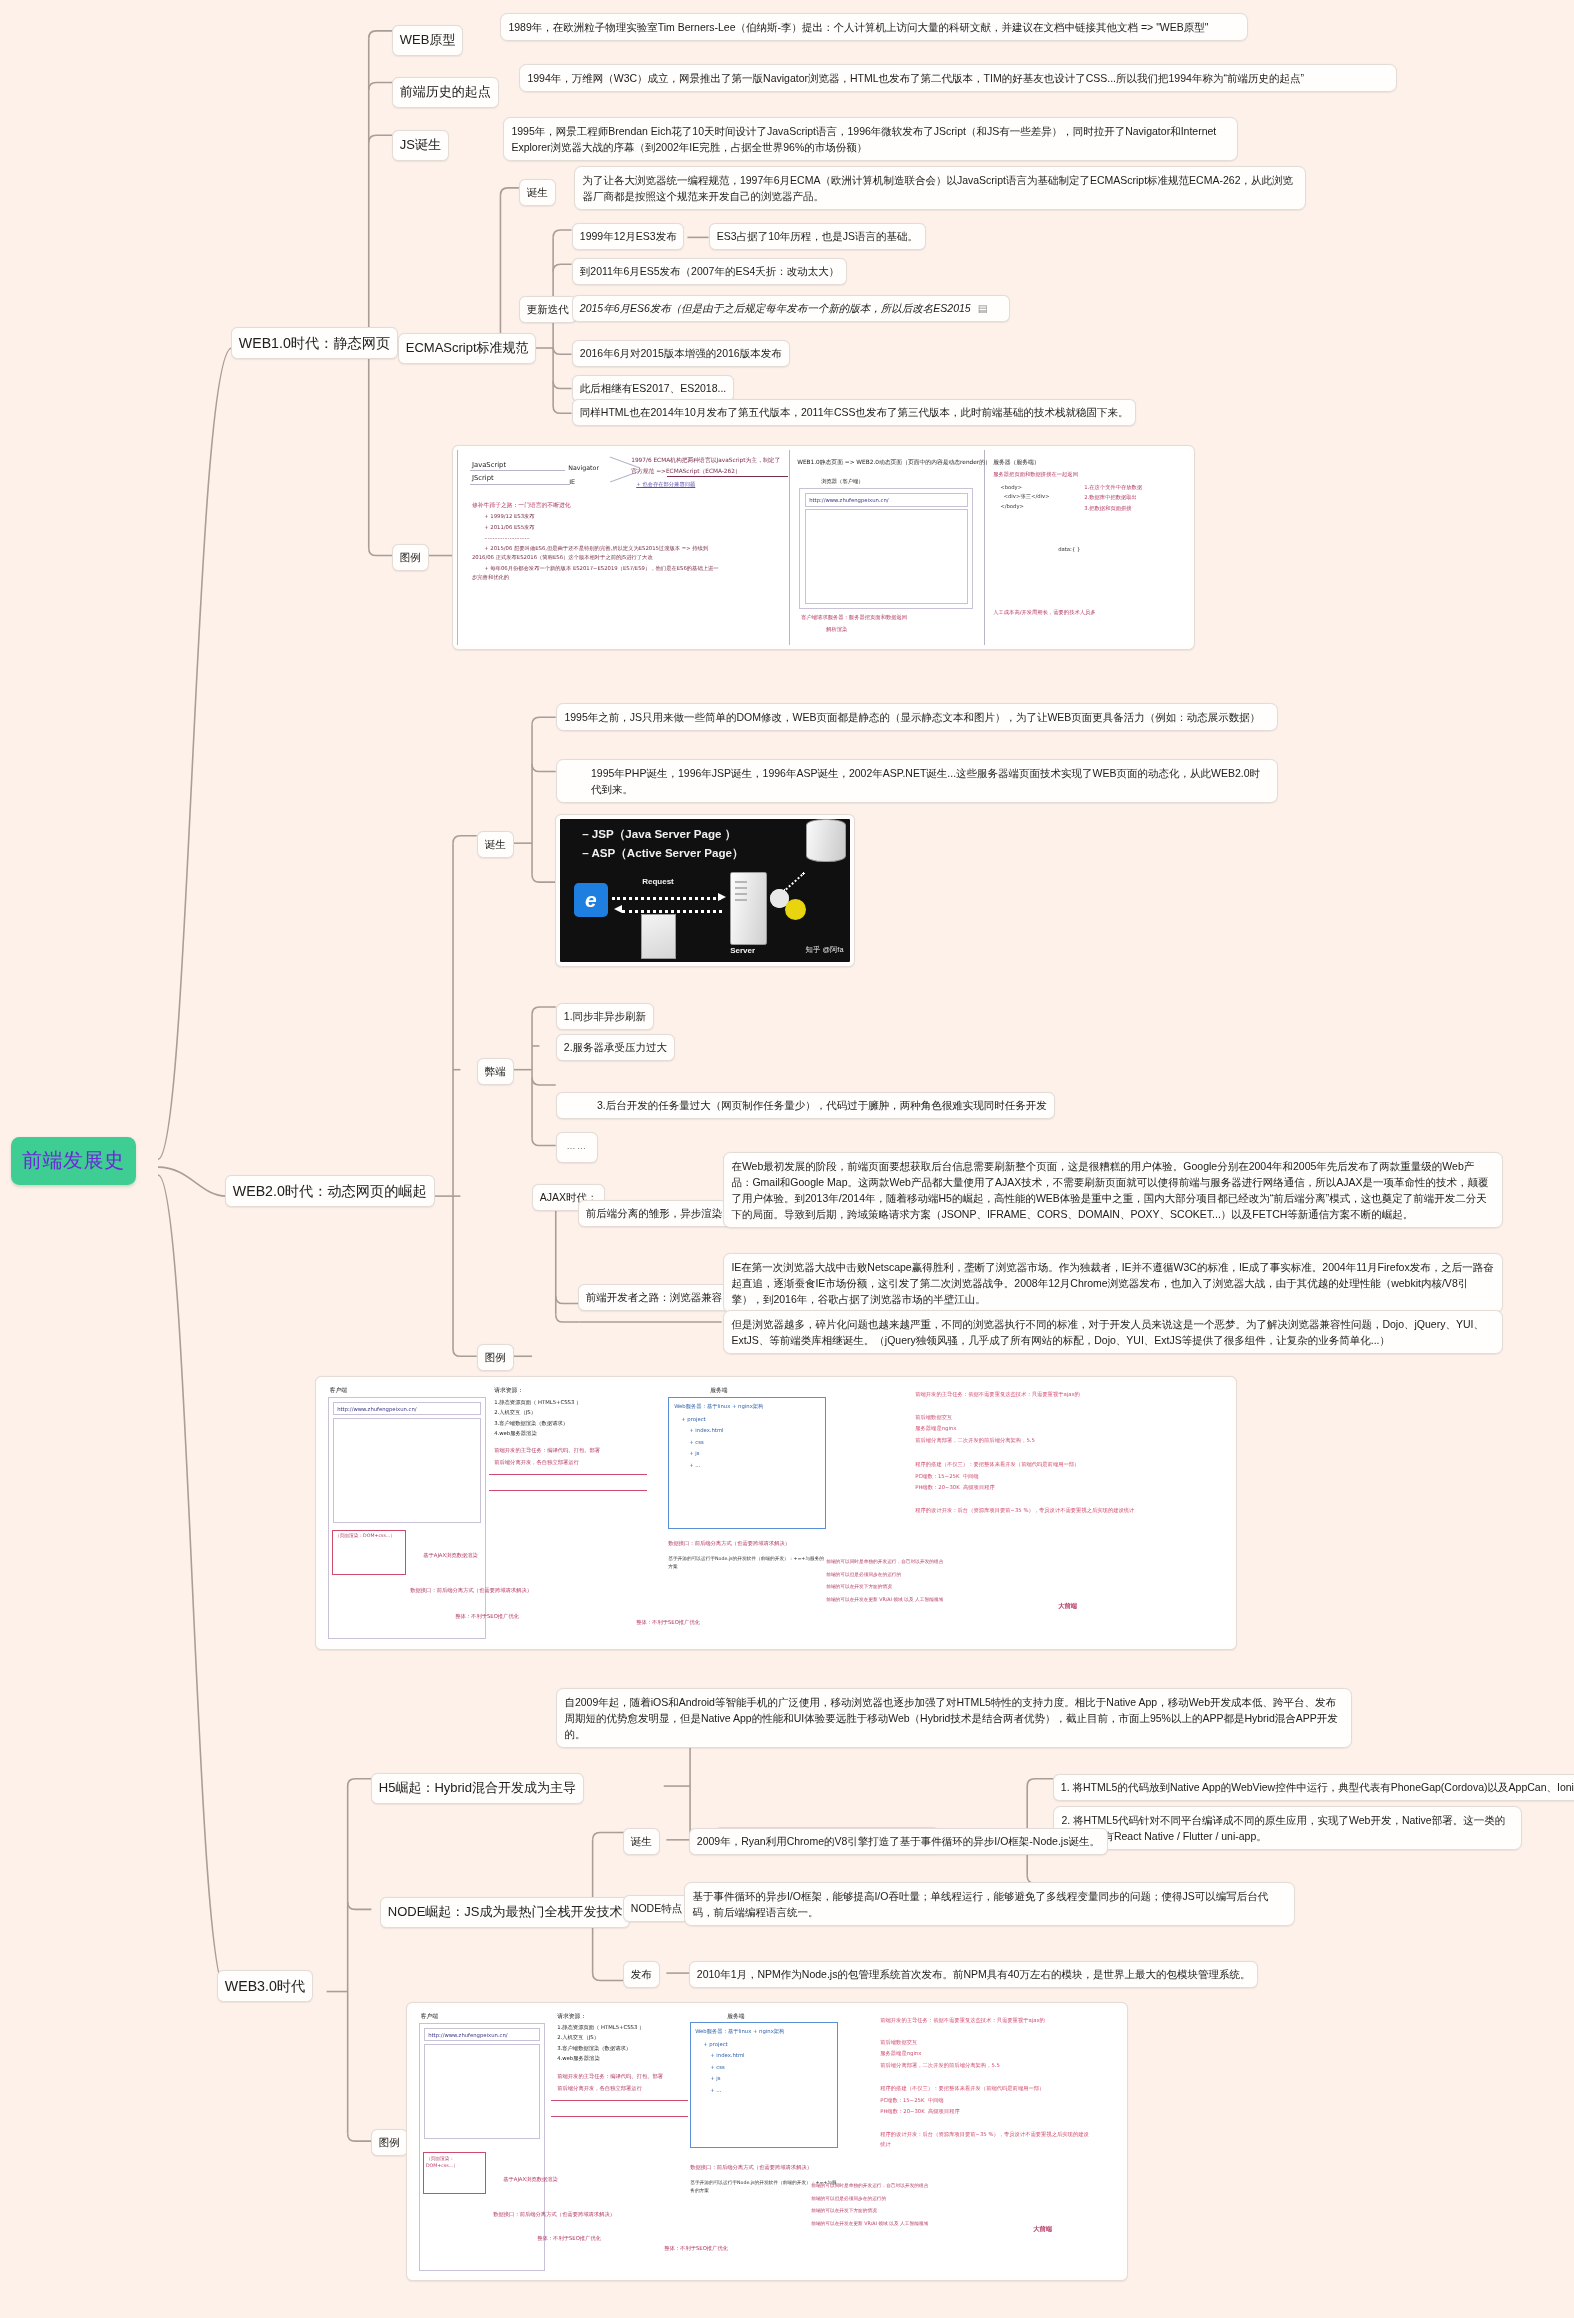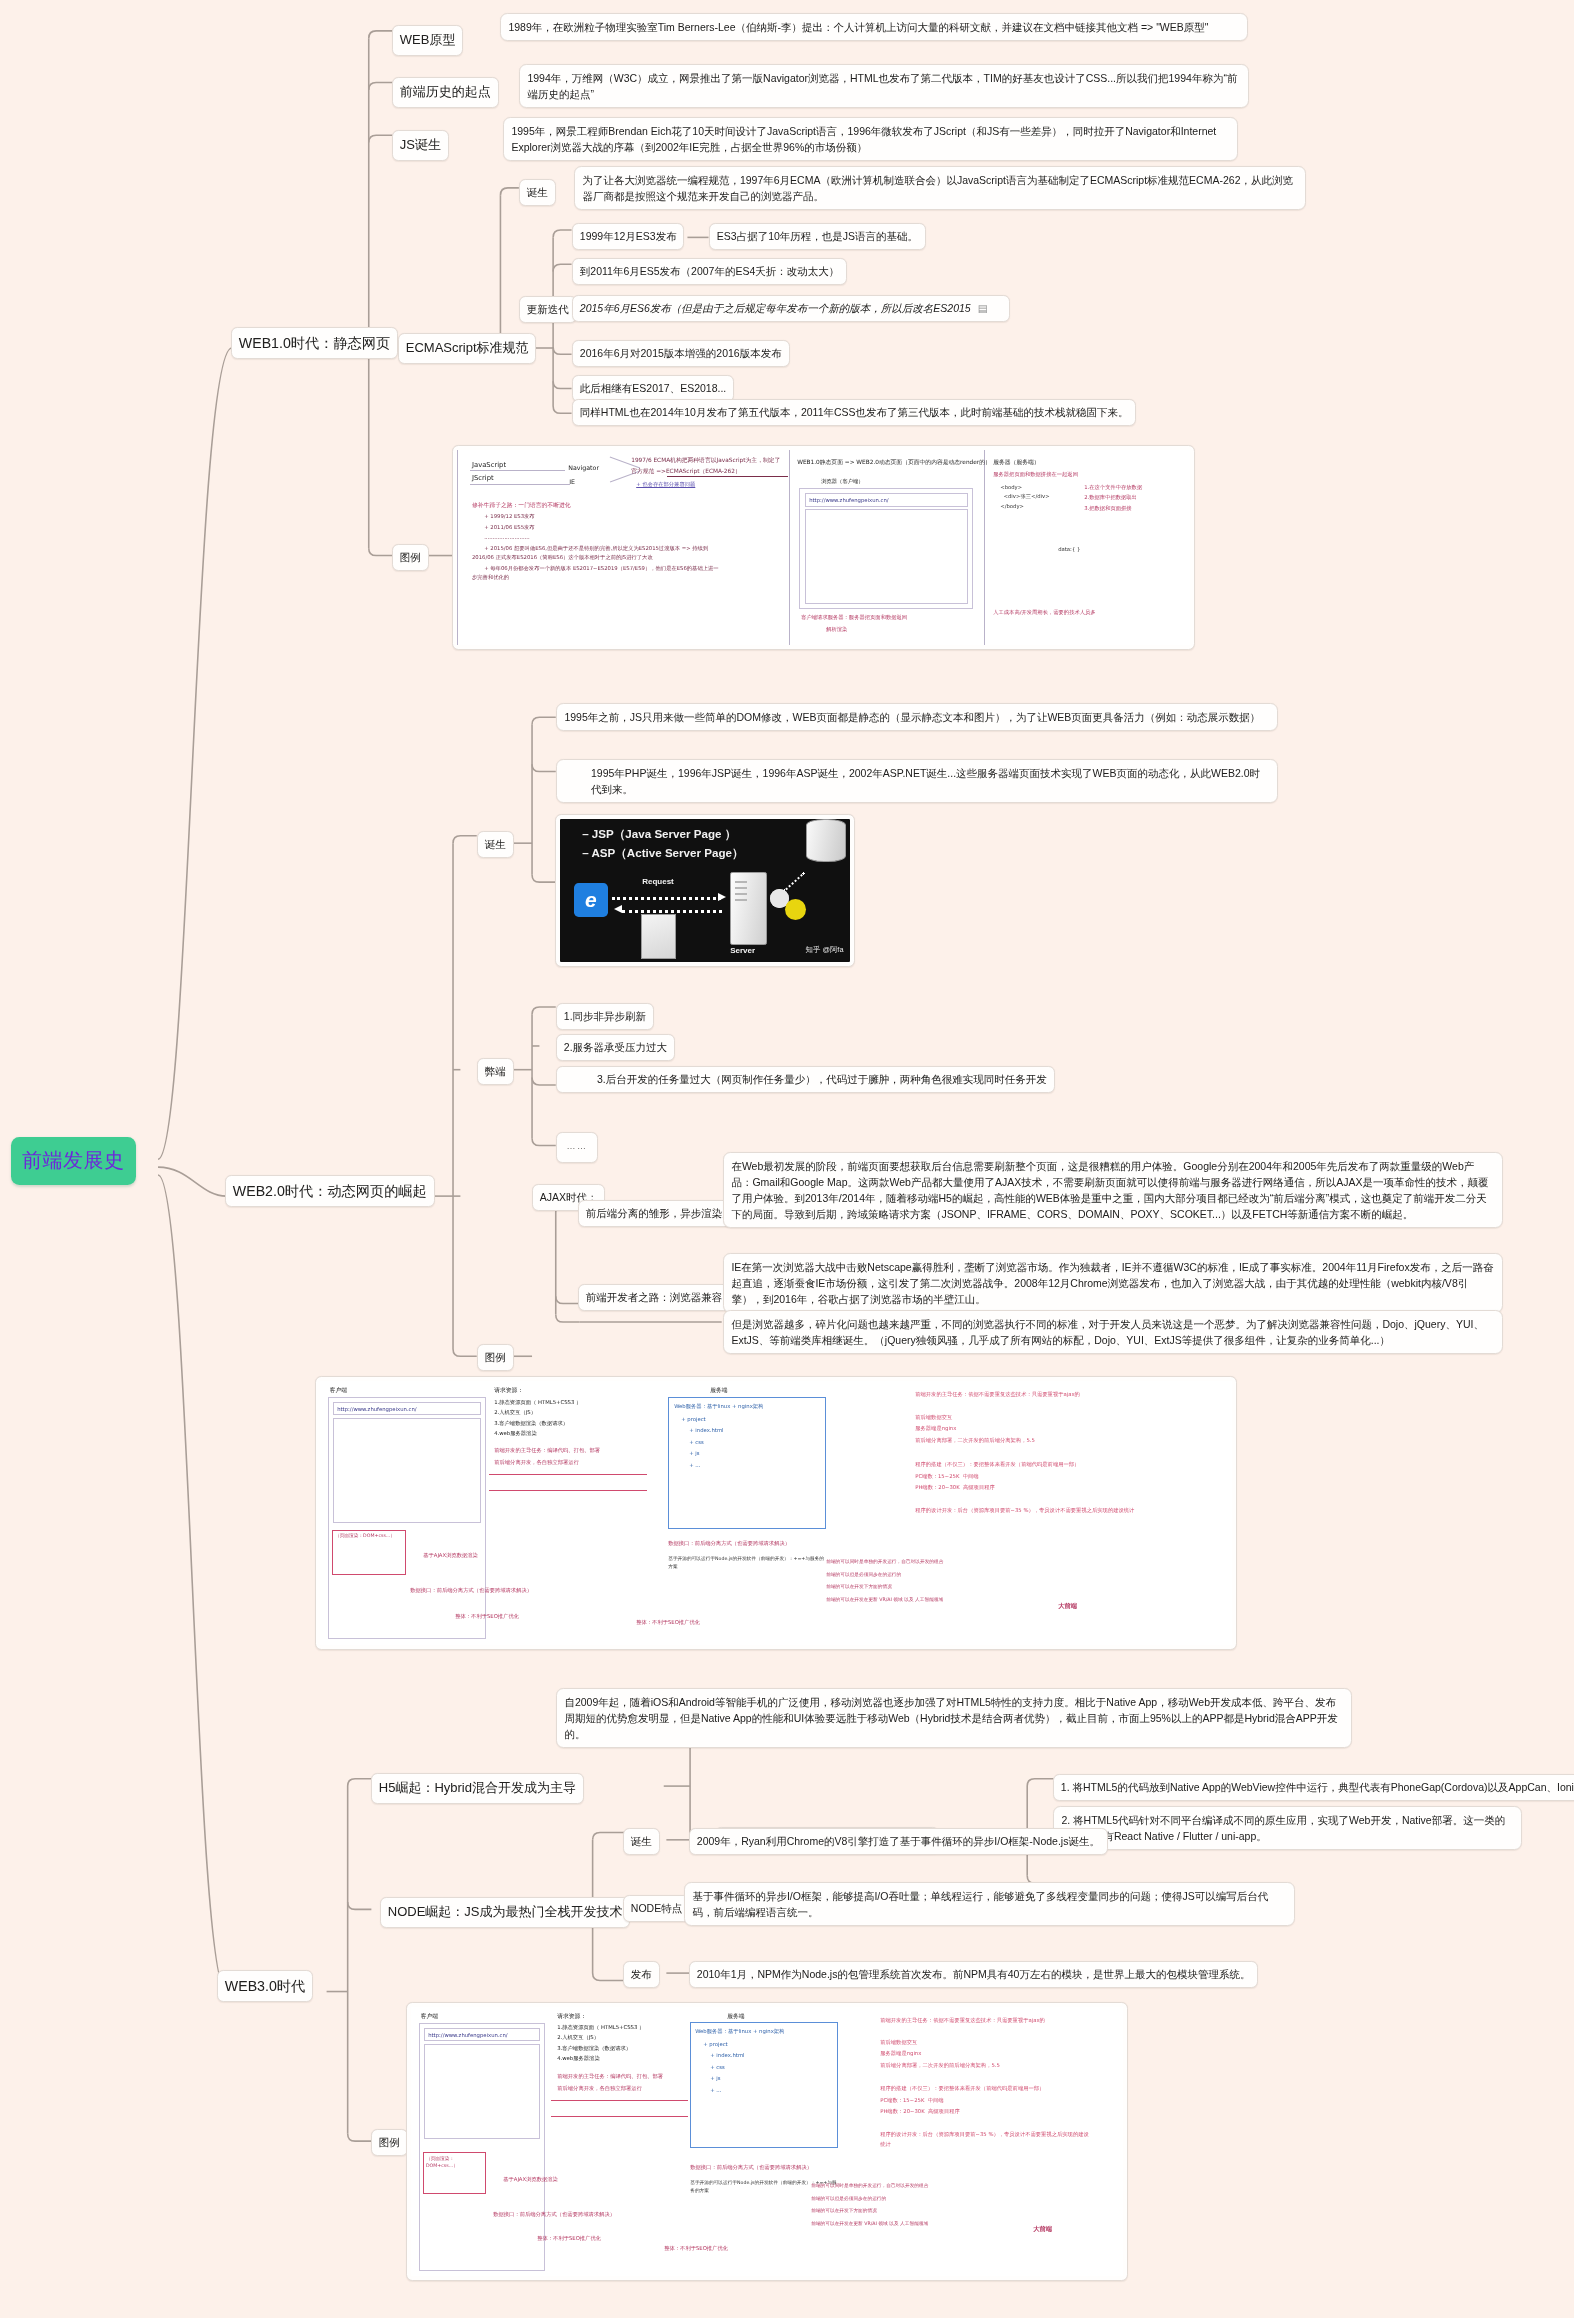--- a/index.html
+++ b/index.html
@@ -157,21 +157,21 @@
 <div class="node root" style="left:10.5px;top:1137px;">前端发展史</div>
 
 <div class="node branch lbl" style="left:231px;top:327px;">WEB1.0时代：静态网页</div>
 <div class="node branch lbl" style="left:225px;top:1175px;">WEB2.0时代：动态网页的崛起</div>
 <div class="node branch lbl" style="left:217px;top:1970px;text-align:right;">WEB3.0时代</div>
 
 <div class="node lbl lv2" style="left:392px;top:25px;">WEB原型</div>
 <div class="node body" style="left:500px;top:13px;width:748px;">1989年，在欧洲粒子物理实验室Tim Berners-Lee（伯纳斯-李）提出：个人计算机上访问大量的科研文献，并建议在文档中链接其他文档 =&gt; "WEB原型"</div>
 
 <div class="node lbl lv2" style="left:392px;top:77px;">前端历史的起点</div>
-<div class="node body" style="left:519px;top:64px;width:730px;">1994年，万维网（W3C）成立，网景推出了第一版Navigator浏览器，HTML也发布了第二代版本，TIM的好基友也设计了CSS...所以我们把1994年称为“前端历史的起点”</div>
+<div class="node body" style="left:519px;top:64px;width:878px;">1994年，万维网（W3C）成立，网景推出了第一版Navigator浏览器，HTML也发布了第二代版本，TIM的好基友也设计了CSS...所以我们把1994年称为“前端历史的起点”</div>
 
 <div class="node lbl lv2" style="left:392px;top:130px;">JS诞生</div>
 <div class="node body" style="left:503px;top:117px;width:735px;">1995年，网景工程师Brendan Eich花了10天时间设计了JavaScript语言，1996年微软发布了JScript（和JS有一些差异），同时拉开了Navigator和Internet Explorer浏览器大战的序幕（到2002年IE完胜，占据全世界96%的市场份额）</div>
 
 <div class="node lbl lv2" style="left:398px;top:333px;">ECMAScript标准规范</div>
 
 <div class="node lbl lv3" style="left:519px;top:179px;">诞生</div>
 <div class="node body" style="left:574px;top:166px;width:732px;">为了让各大浏览器统一编程规范，1997年6月ECMA（欧洲计算机制造联合会）以JavaScript语言为基础制定了ECMAScript标准规范ECMA-262，从此浏览器厂商都是按照这个规范来开发自己的浏览器产品。</div>
 
 <div class="node lbl lv3" style="left:519px;top:296px;">更新迭代</div>
@@ -274,21 +274,21 @@
 
     <div class="doc" style="left:81px;top:95px;width:33px;height:43px;"></div>
     <div class="t" style="left:67px;top:141px;font-size:7.4px;">HTML &amp;CSS&amp; Script</div>
     <div class="wm" style="right:6.3px;bottom:6.3px;font-size:7.4px;">知乎 @阿fa</div>
   </div>
 </div>
 
 <div class="node lbl lv3" style="left:477px;top:1058px;">弊端</div>
 <div class="node lbl body" style="left:556px;top:1003px;">1.同步非异步刷新</div>
 <div class="node lbl body" style="left:556px;top:1034px;">2.服务器承受压力过大</div>
-<div class="node lbl body" style="left:556px;top:1066px;padding-left:40px;">3.后台开发的任务量过大（网页制作任务量少），代码过于臃肿，两种角色很难实现同时任务开发</div>
+<div class="node lbl body" style="left:556px;top:1092px;padding-left:40px;">3.后台开发的任务量过大（网页制作任务量少），代码过于臃肿，两种角色很难实现同时任务开发</div>
 <div class="node lbl tiny" style="left:556px;top:1132px;padding:7.4px 9.5px;">……</div>
 
 <div class="node lbl lv3" style="left:532px;top:1184px;">AJAX时代：</div>
 
 <div class="node lbl body" style="left:578px;top:1200px;">前后端分离的雏形，异步渲染大显神通</div>
 <div class="node body" style="left:723px;top:1152px;width:780px;">在Web最初发展的阶段，前端页面要想获取后台信息需要刷新整个页面，这是很糟糕的用户体验。Google分别在2004年和2005年先后发布了两款重量级的Web产品：Gmail和Google Map。这两款Web产品都大量使用了AJAX技术，不需要刷新页面就可以使得前端与服务器进行网络通信，所以AJAX是一项革命性的技术，颠覆了用户体验。到2013年/2014年，随着移动端H5的崛起，高性能的WEB体验是重中之重，国内大部分项目都已经改为“前后端分离”模式，这也奠定了前端开发二分天下的局面。导致到后期，跨域策略请求方案（JSONP、IFRAME、CORS、DOMAIN、POXY、SCOKET...）以及FETCH等新通信方案不断的崛起。</div>
 
 <div class="node lbl body" style="left:578px;top:1284px;">前端开发者之路：浏览器兼容</div>
 <div class="node body" style="left:723px;top:1253px;width:780px;">IE在第一次浏览器大战中击败Netscape赢得胜利，垄断了浏览器市场。作为独裁者，IE并不遵循W3C的标准，IE成了事实标准。2004年11月Firefox发布，之后一路奋起直追，逐渐蚕食IE市场份额，这引发了第二次浏览器战争。2008年12月Chrome浏览器发布，也加入了浏览器大战，由于其优越的处理性能（webkit内核/V8引擎），到2016年，谷歌占据了浏览器市场的半壁江山。</div>
 

